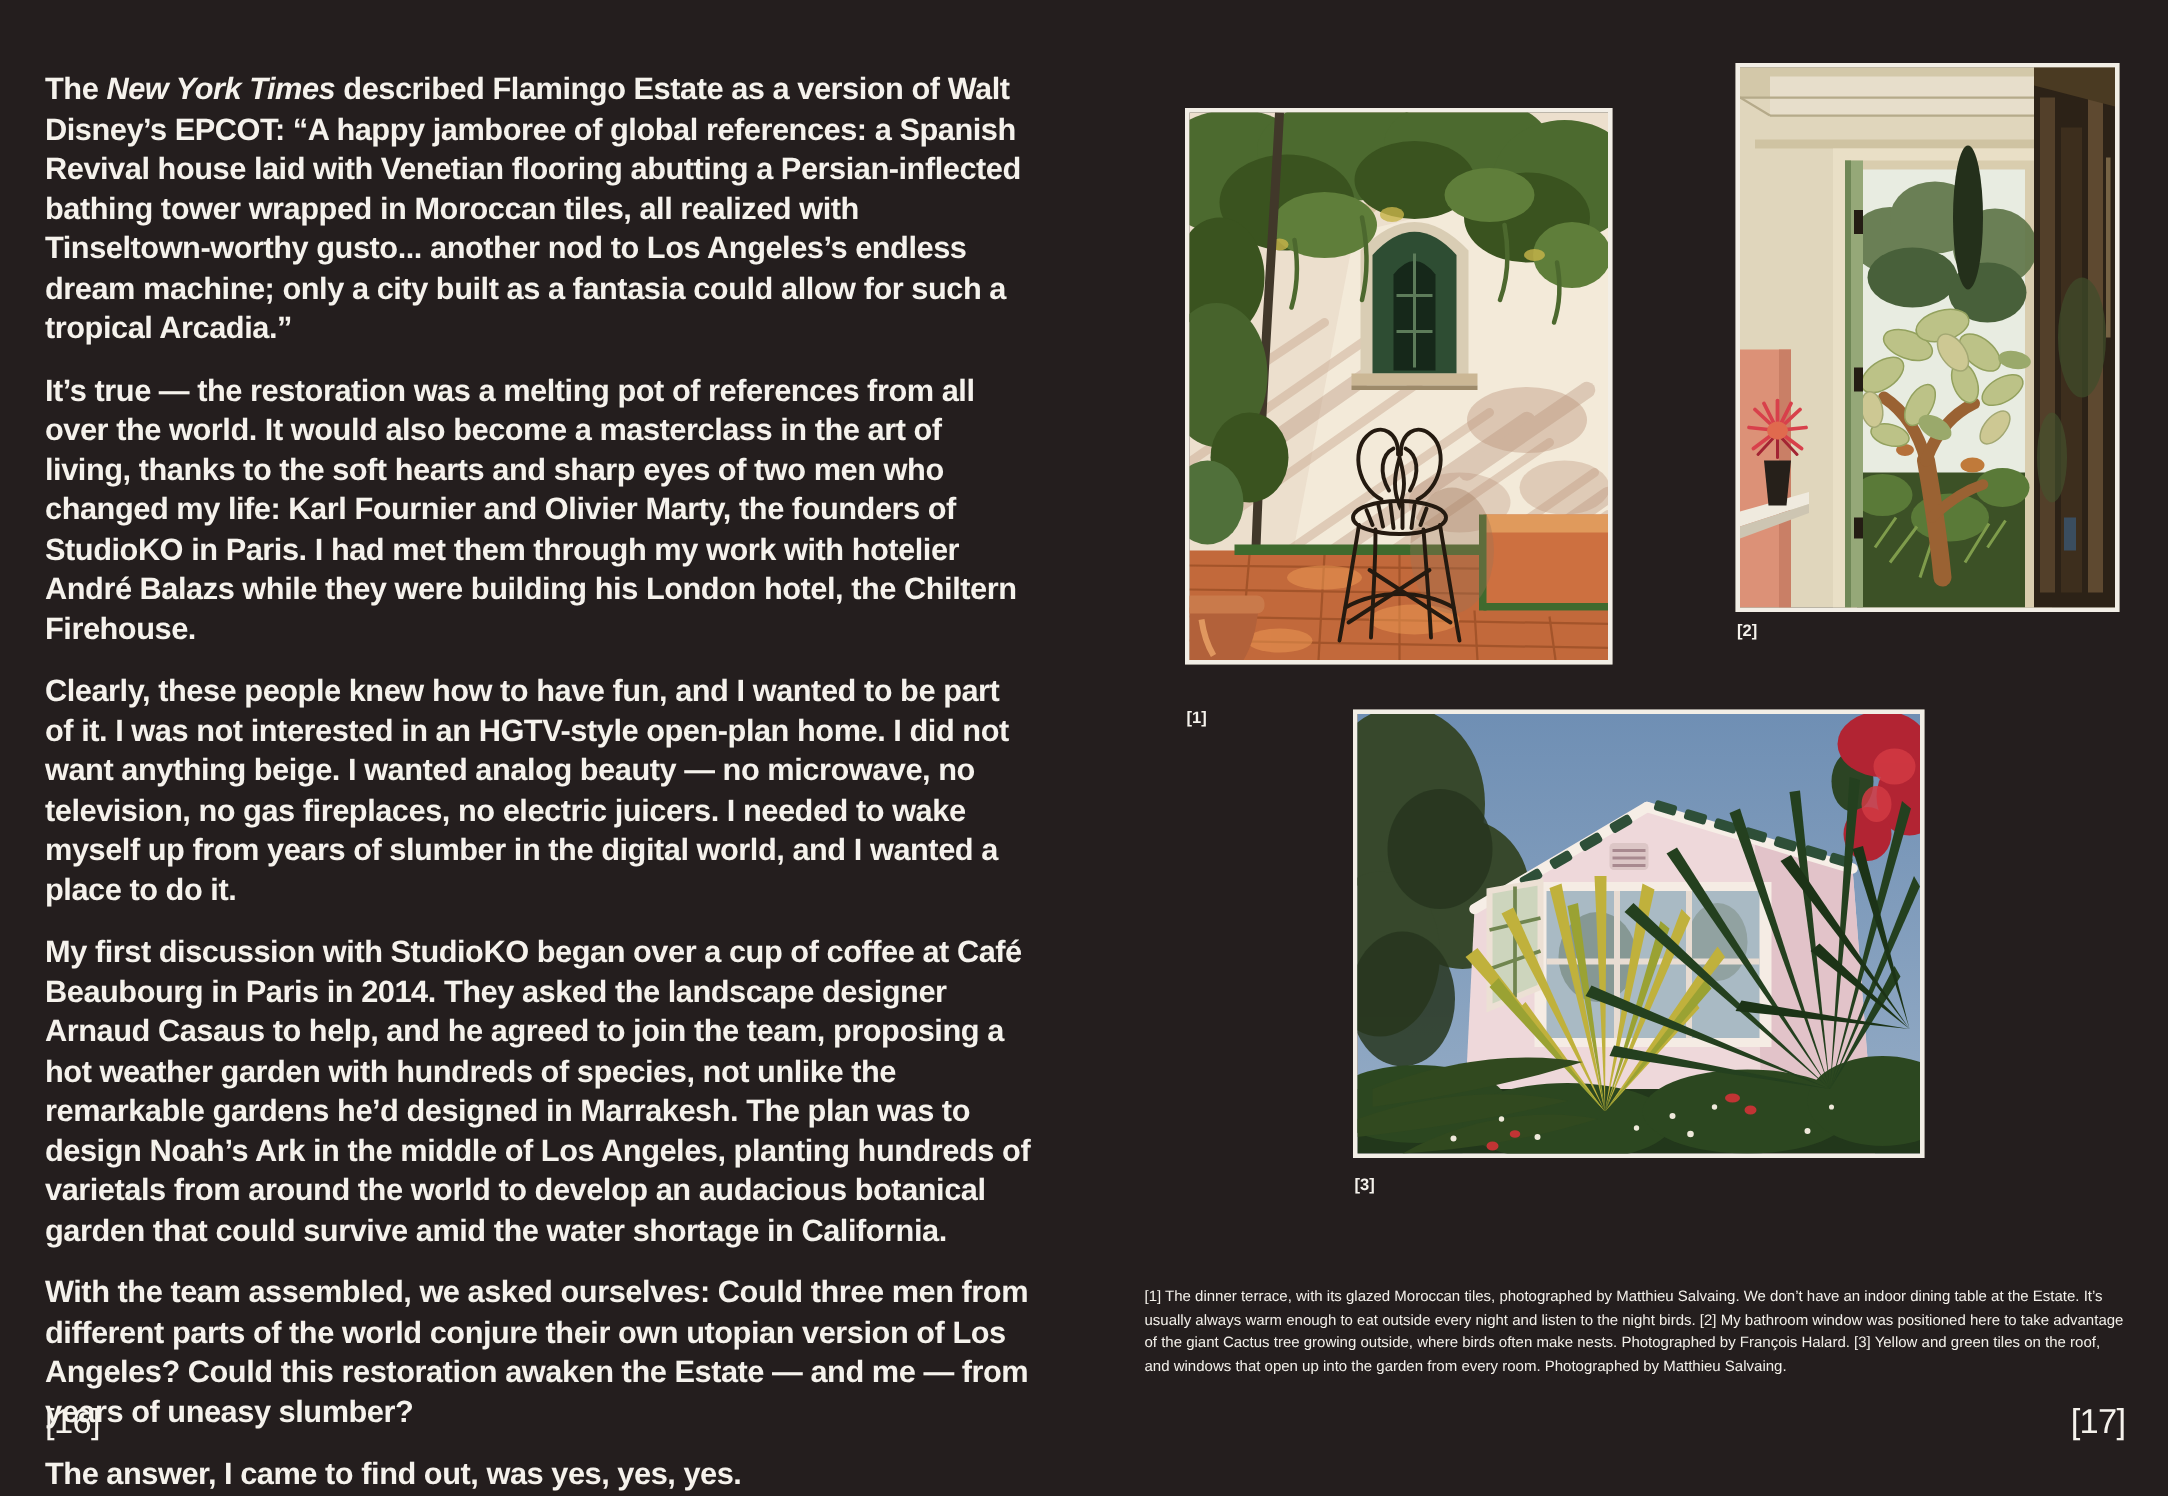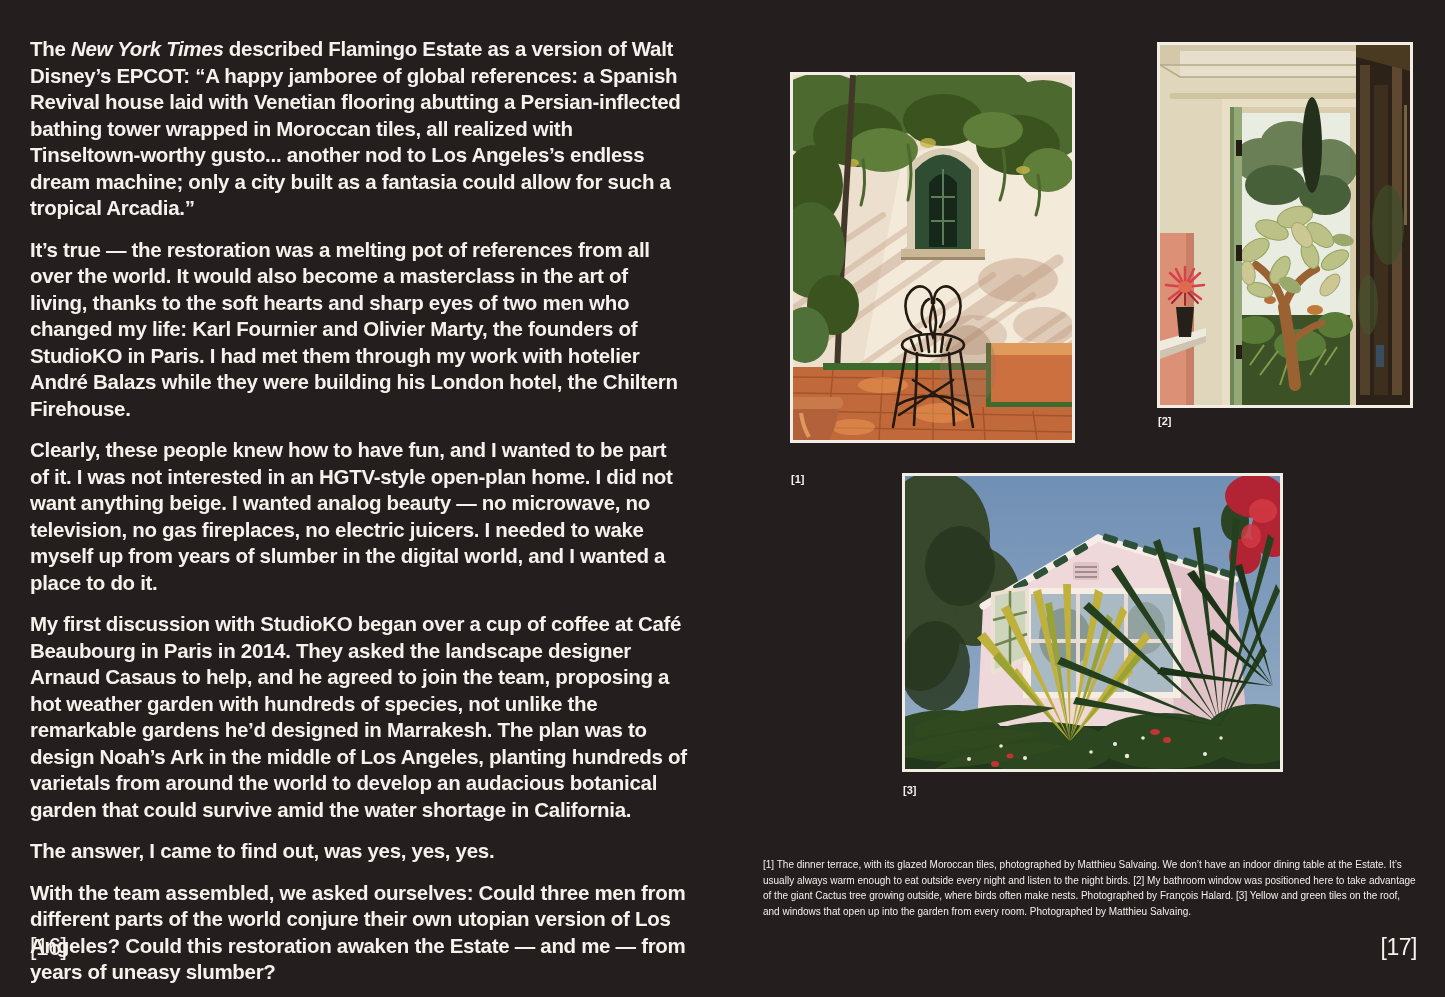--- a/index.html
+++ b/index.html
@@ -9,21 +9,21 @@
     font-family:"Liberation Sans", sans-serif;
     position:relative;overflow:hidden;
   }
   .spread{position:absolute;inset:0;}
   
   .text-column{
     position:absolute;left:30px;top:36px;width:658px;
     color:#f5f2ec;font-weight:700;font-size:20.5px;line-height:26.5px;
     letter-spacing:-0.015em;
   }
-  .text-column p{margin:0 0 15px 0;}
+  .text-column p{margin:11px 0 15px 0;}
   .text-column em{font-style:italic;}
   .page-number{
     position:absolute;bottom:36px;color:#f5f2ec;
     font-weight:400;font-size:23px;letter-spacing:-0.02em;
   }
   .page-number.pn-left{left:30px;}
   .page-number.pn-right{right:28px;}
   
   .photo{
     position:absolute;border:3px solid #f2eee6;background:#6b6257;
@@ -48,22 +48,22 @@
 </head>
 <body>
 
 <div class="spread">
 
   <div class="text-column">
     <p><span>The </span><em>New York Times</em><span> described Flamingo Estate as a version of Walt Disney’s EPCOT: “A happy jamboree of global references: a Spanish Revival house laid with Venetian flooring abutting a Persian-inflected bathing tower wrapped in Moroccan tiles, all realized with Tinseltown-worthy gusto... another nod to Los Angeles’s endless dream machine; only a city built as a fantasia could allow for such a tropical Arcadia.”</span></p>
     <p>It’s true — the restoration was a melting pot of references from all over the world. It would also become a masterclass in the art of living, thanks to the soft hearts and sharp eyes of two men who changed my life: Karl Fournier and Olivier Marty, the founders of StudioKO in Paris. I had met them through my work with hotelier André Balazs while they were building his London hotel, the Chiltern Firehouse.</p>
     <p>Clearly, these people knew how to have fun, and I wanted to be part of it. I was not interested in an HGTV-style open-plan home. I did not want anything beige. I wanted analog beauty — no microwave, no television, no gas fireplaces, no electric juicers. I needed to wake myself up from years of slumber in the digital world, and I wanted a place to do it.</p>
     <p>My first discussion with StudioKO began over a cup of coffee at Café Beaubourg in Paris in 2014. They asked the landscape designer Arnaud Casaus to help, and he agreed to join the team, proposing a hot weather garden with hundreds of species, not unlike the remarkable gardens he’d designed in Marrakesh. The plan was to design Noah’s Ark in the middle of Los Angeles, planting hundreds of varietals from around the world to develop an audacious botanical garden that could survive amid the water shortage in California.</p>
+    <p>With the team assembled, we asked ourselves: Could three men from different parts of the world conjure their own utopian version of Los Angeles? Could this restoration awaken the Estate — and me — from years of uneasy slumber?</p>
     <p>The answer, I came to find out, was yes, yes, yes.</p>
-    <p>With the team assembled, we asked ourselves: Could three men from different parts of the world conjure their own utopian version of Los Angeles? Could this restoration awaken the Estate — and me — from years of uneasy slumber?</p>
   </div>
   <div class="page-number pn-left">[16]</div>
 
   <div class="photo photo-1">
     <svg viewBox="0 0 279 365" preserveAspectRatio="none">
       <rect width="279" height="365" fill="#ecdfcd"></rect>
       <polygon points="110,80 279,40 279,300 60,340" fill="#f7eede" opacity="0.7"></polygon>
       <g stroke="#c7a68e" stroke-width="6" stroke-linecap="round" opacity="0.45">
         <line x1="-10" y1="240" x2="120" y2="150"></line>
         <line x1="10" y1="280" x2="160" y2="175"></line>

